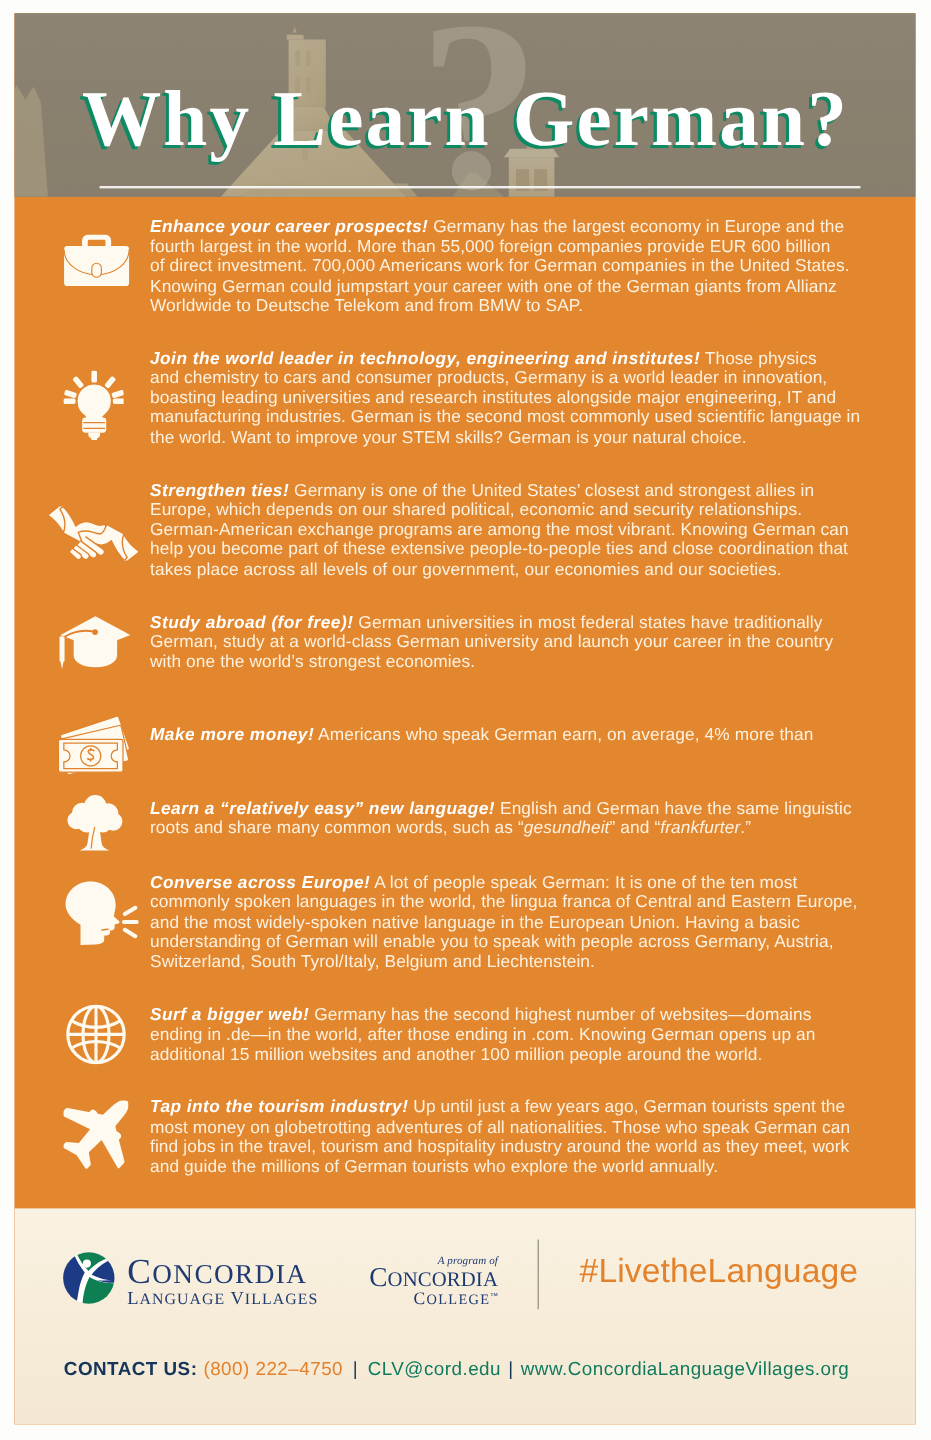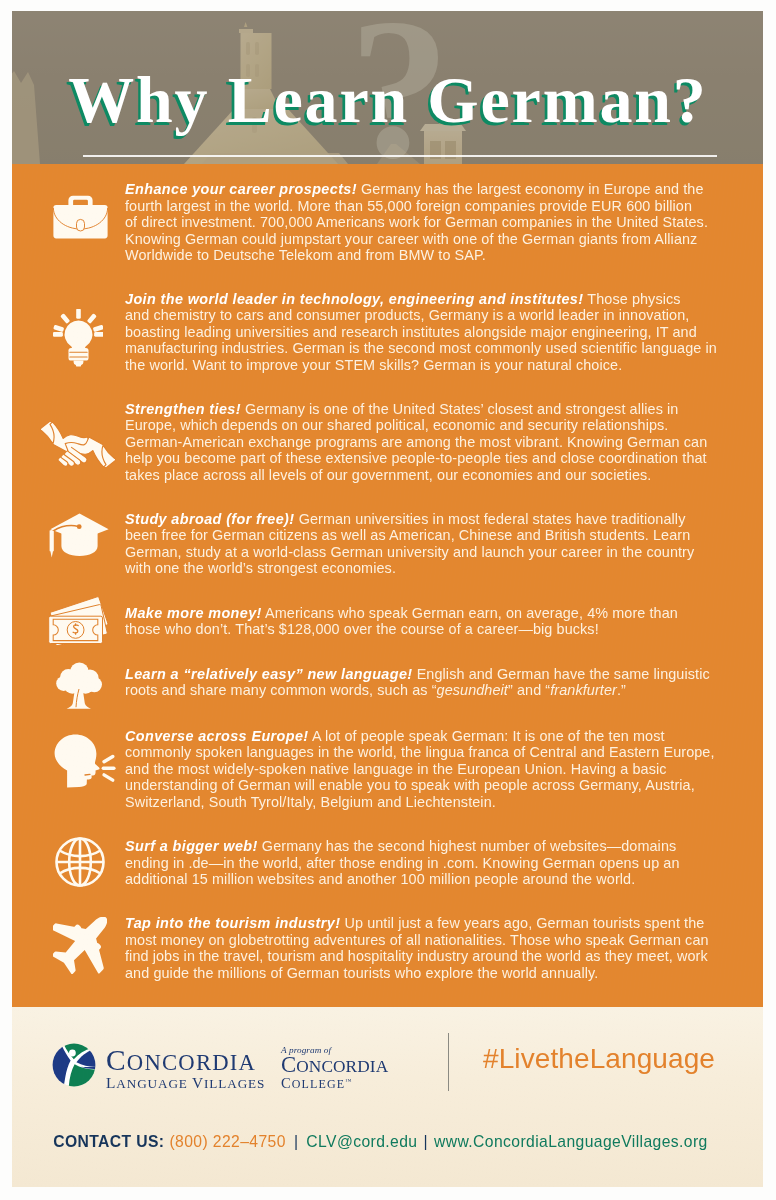--- a/index.html
+++ b/index.html
@@ -59,21 +59,21 @@
   background:linear-gradient(180deg,#f9f2e3 0%,#f7edda 40%,#f4e8d2 100%);z-index:4;}
 #brandrow{position:absolute;left:0;top:0;width:751px;height:180px;}
 #clv-logo{position:absolute;left:40px;top:24.5px;}
 #clv-logo svg{position:absolute;left:0;top:11px;}
 .clv-words{position:absolute;left:54px;top:0;color:#1f3a72;font-family:"Liberation Serif",serif;
   white-space:nowrap;}
 .clv-l1{position:absolute;left:0;top:17.0px;font-size:22.7px;line-height:23px;letter-spacing:1.2px;}
 .clv-l1 .cap{font-size:29.4px;}
 .clv-l2{position:absolute;left:0;top:44.4px;font-size:13.2px;line-height:14px;letter-spacing:0.9px;}
 .clv-l2 .cap{font-size:15.4px;}
-#cc-logo{position:absolute;left:269px;top:32.0px;width:134px;height:50px;text-align:left;color:#1f3a72;
+#cc-logo{position:absolute;left:269px;top:32.0px;width:134px;height:50px;text-align:right;color:#1f3a72;
   font-family:"Liberation Serif",serif;white-space:nowrap;}
 .cc-pre{position:absolute;left:0;top:5.5px;width:134px;font-style:italic;font-size:9.2px;line-height:10px;letter-spacing:.1px;}
 .cc-l1{position:absolute;left:0;top:16.0px;width:134px;font-size:17.3px;line-height:19px;letter-spacing:.1px;}
 .cc-l1 .cap{font-size:22.7px;}
 .cc-l2{position:absolute;left:0;top:34.6px;width:134px;font-size:12.0px;line-height:13px;letter-spacing:1.1px;}
 .cc-l2 .cap{font-size:14.6px;}
 .tm{font-size:6.5px;vertical-align:super;letter-spacing:0;}
 #vrule{position:absolute;left:436px;top:26.0px;width:1.2px;height:57.5px;background:#8b8a82;}
 #hashtag{position:absolute;left:471px;top:35.5px;font-size:28px;line-height:32px;
   color:#e3822c;letter-spacing:0.1px;white-space:nowrap;}
@@ -230,21 +230,20 @@
     <path d="M31.5 0.6 L60.6 16.2 L31.5 27.6 L2.4 16.2 z"></path>
   </g>
 
   <path d="M5.2 18.0 C12.6 13.4 22.0 11.6 30.4 13.4" fill="none" stroke="#e0822c" stroke-width="1.5" stroke-linecap="round"></path>
   <circle cx="31.2" cy="13.7" r="2.4" fill="#e0822c"></circle>
   <path d="M3.6 16.9 l2.2 1.1 v19.4 a0.9 0.9 0 0 1 -0.8 0.9 l-1.3 6.1 l-1.3 -6.1 a0.9 0.9 0 0 1 -0.8 -0.9 V17.6 z" fill="#fffaf0"></path>
 </svg>
           </div>
         <div class="item-text">
             <span class="ln"><span class="lead">Study abroad (for free)!</span> <span>German universities in most federal states have traditionally</span></span>
-            <span class="ln">been free for German citizens as well as American, Chinese and British students. Learn</span>
             <span class="ln">German, study at a world-class German university and launch your career in the country</span>
             <span class="ln">with one the world’s strongest economies.</span>
           </div>
       </div>
       <div class="item item-5">
         <div class="item-icon">
             <svg width="61" height="49" viewBox="0 0 61 49">
   <g fill="#fffaf0" stroke="#e0822c" stroke-width="1.0" stroke-linejoin="round">
 
     <path d="M3.3 16.0 L49.2 0.8 a1.4 1.4 0 0 1 1.8 0.9 L59.8 27.2 a1.4 1.4 0 0 1 -0.9 1.8 L13.0 44.2 a1.4 1.4 0 0 1 -1.8 -0.9 L2.4 17.8 a1.4 1.4 0 0 1 0.9 -1.8 z"></path>
@@ -254,21 +253,20 @@
     <path d="M2.4 20.2 H52.8 a1.7 1.7 0 0 1 1.7 1.7 V45.8 a1.7 1.7 0 0 1 -1.7 1.7 H2.4 a1.7 1.7 0 0 1 -1.7 -1.7 V21.9 a1.7 1.7 0 0 1 1.7 -1.7 z"></path>
   </g>
 
   <path d="M5.2 23.2 h44.6 v5.6 a2.2 2.2 0 0 0 0 10.2 v5.6 H5.2 v-5.6 a2.2 2.2 0 0 0 0 -10.2 z" fill="none" stroke="#e0822c" stroke-width="1.05"></path>
   <circle cx="27.6" cy="33.9" r="8.4" fill="#fffaf0" stroke="#e0822c" stroke-width="1.0"></circle>
   <path d="M30.2 29.6 c-1.5 -1.1 -4.6 -1.2 -4.6 0.9 c0 2.4 4.3 2.2 4.3 4.6 c0 2.2 -3.2 2.3 -4.8 1.2 M27.6 27.8 v1.6 M27.6 36.6 v1.6" fill="none" stroke="#e0822c" stroke-width="1.3" stroke-linecap="round"></path>
 </svg>
           </div>
         <div class="item-text">
             <span class="ln"><span class="lead">Make more money!</span> <span>Americans who speak German earn, on average, 4% more than</span></span>
-            <span class="ln">those who don’t. That’s $128,000 over the course of a career—big bucks!</span>
           </div>
       </div>
       <div class="item item-6">
         <div class="item-icon">
             <svg width="48" height="50" viewBox="0 0 48 50">
   <g fill="#fffaf0">
     <circle cx="24.4" cy="11.0" r="9.4"></circle>
     <circle cx="13.4" cy="16.4" r="8.4"></circle>
     <circle cx="35.0" cy="17.0" r="8.6"></circle>
     <circle cx="8.6" cy="22.6" r="7.4"></circle>

